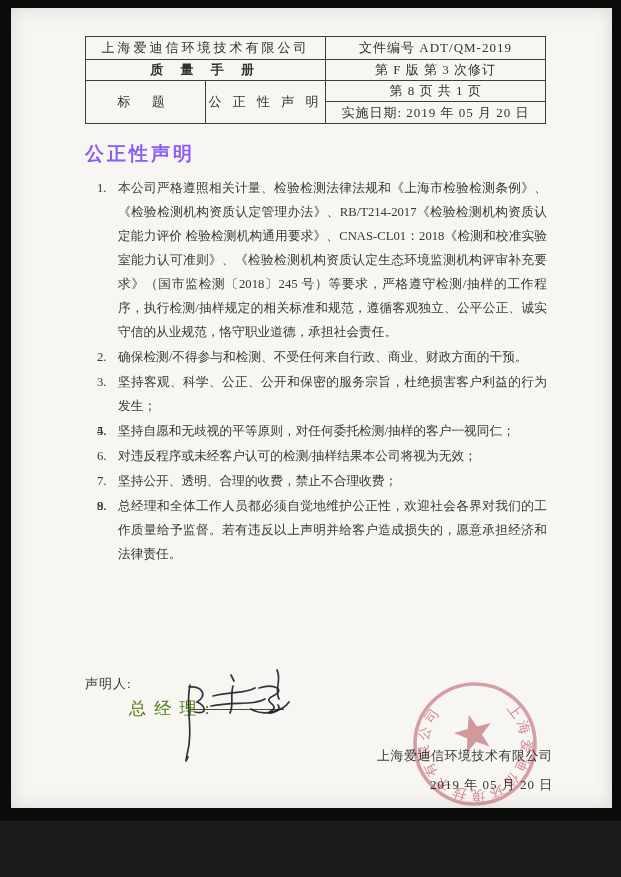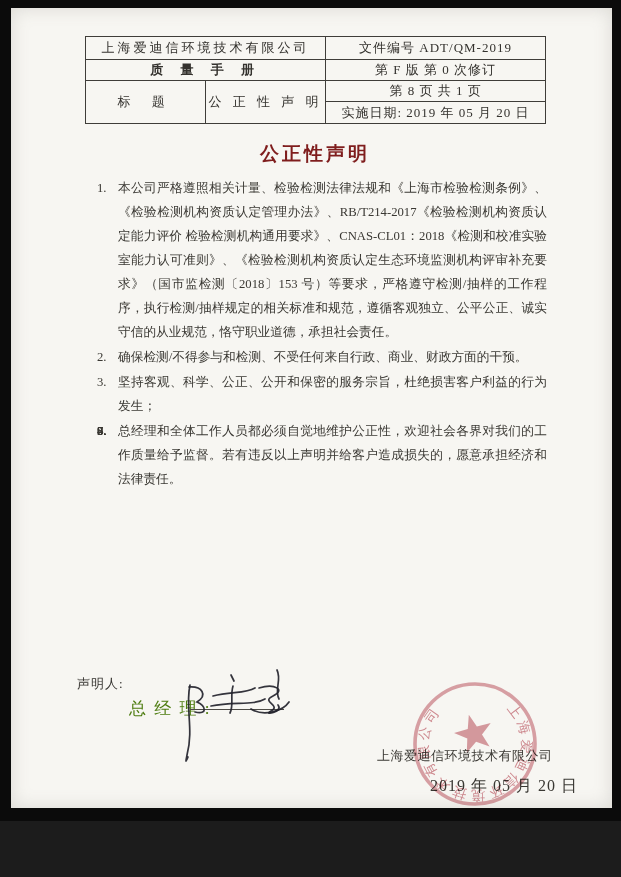--- a/index.html
+++ b/index.html
@@ -22,44 +22,44 @@
   .hdr .r3 td { height:21px; }
   .hdr .r4 td { height:22px; }
   .c-company { letter-spacing:3px; }
   .c-manual  { font-weight:bold; letter-spacing:7px; }
   .c-titlelab{ letter-spacing:9px; }
   .c-titleval{ letter-spacing:4px;margin-top:22px; }
   .c-right   { letter-spacing:1px;margin-top:28px; }
 
   
   .doc-title { position:absolute; left:74px; top:133px; width:460px;
-               text-align:center; font-size:19px; font-weight:bold;
-               letter-spacing:3px; color:#7f1d1d; }
+               font-size:19px; font-weight:bold;
+               letter-spacing:3px; color:#8b5cf6; }
 
   
   .list { position:absolute; left:84px; top:168px; width:452px; color:#3a3833; }
   .li  { position:relative; padding-left:23px; text-align:justify;
          font-size:12.7px; line-height:24px; margin-bottom:1px; }
   .li .num { position:absolute; left:2px; top:0; }
 
   
-  .lab-declarant { position:absolute; left:66px; top:667px; font-size:13px;
+  .lab-declarant { position:absolute; left:74px; top:667px; font-size:13px;
                    letter-spacing:1px; color:#35332f; }
   .lab-gm { position:absolute; left:74px; top:689px; font-size:17px;
             letter-spacing:2px; color:#4d7c0f;margin-left:44px; }
   .sig-line { position:absolute; left:179px; top:701px; width:94px; height:1.3px;
               background:#4c4a45; }
   .sig-svg { position:absolute; left:124px; top:657px; }
   .sig-svg path { fill:none; stroke:#23232c; stroke-width:1.7;
                   stroke-linecap:round; opacity:.92; }
 
   
   .foot-company { position:absolute; left:366px; top:739px; font-size:13px;
                   letter-spacing:.5px; color:#3a3833; white-space:nowrap; }
-  .foot-date { position:absolute; left:419px; top:768px; font-size:16px;
+  .foot-date { position:absolute; left:419px; top:768px; font-size:13px;
                letter-spacing:1px; color:#3a3833; white-space:nowrap; }
 
   
   .stamp { position:absolute; left:394px; top:666px; mix-blend-mode:multiply; }
   .stamp-ring { fill:none; stroke:#c4626e; stroke-width:3.6; opacity:.58; }
   .stamp-star { fill:#c4626e; opacity:.62; }
   .stamp-text { font-family:"Liberation Serif","DejaVu Serif",serif;
                 font-size:13.5px; letter-spacing:3.5px; fill:#c4626e; opacity:.72; }
 </style>
 </head>
@@ -69,59 +69,62 @@
   <div class="page">
 
     <table class="hdr">
       <tbody>
           <tr class="r1">
         <td colspan="2" style="width:240px" class="c-company">上海爱迪信环境技术有限公司</td>
         <td style="width:220px" class="c-right">文件编号  ADT/QM-2019</td>
       </tr>
       <tr class="r2">
         <td colspan="2" class="c-manual">质 量 手 册</td>
-        <td class="c-right">第 F 版   第 0 次修订</td>
+        <td class="c-right">第 F 版   第 3 次修订</td>
       </tr>
       <tr class="r3">
         <td rowspan="2" style="width:58px" class="c-titlelab">标 题</td>
         <td rowspan="2" style="width:182px" class="c-titleval">公 正 性 声 明</td>
         <td class="c-right">第 8 页  共 1 页</td>
       </tr>
       <tr class="r4">
         <td class="c-right">实施日期: 2019 年 05 月 20 日</td>
       </tr>
     </tbody>
       </table>
 
     <div class="doc-title">公正性声明</div>
 
     <div class="list">
       <div class="li">
         <span class="num">1.</span>
-        <span class="txt">本公司严格遵照相关计量、检验检测法律法规和《上海市检验检测条例》、《检验检测机构资质认定管理办法》、RB/T214-2017《检验检测机构资质认定能力评价 检验检测机构通用要求》、CNAS-CL01：2018《检测和校准实验室能力认可准则》、《检验检测机构资质认定生态环境监测机构评审补充要求》（国市监检测〔2018〕153 号）等要求，严格遵守检测/抽样的工作程序，执行检测/抽样规定的相关标准和规范，遵循客观独立、公平公正、诚实守信的从业规范，恪守职业道德，承担社会责任。</span>
+        <span class="txt">本公司严格遵照相关计量、检验检测法律法规和《上海市检验检测条例》、《检验检测机构资质认定管理办法》、RB/T214-2017《检验检测机构资质认定能力评价 检验检测机构通用要求》、CNAS-CL01：2018《检测和校准实验室能力认可准则》、《检验检测机构资质认定生态环境监测机构评审补充要求》（国市监检测〔2018〕245 号）等要求，严格遵守检测/抽样的工作程序，执行检测/抽样规定的相关标准和规范，遵循客观独立、公平公正、诚实守信的从业规范，恪守职业道德，承担社会责任。</span>
       </div>
       <div class="li">
         <span class="num">2.</span>
         <span class="txt">确保检测/不得参与和检测、不受任何来自行政、商业、财政方面的干预。</span>
       </div>
       <div class="li">
         <span class="num">3.</span>
         <span class="txt">坚持客观、科学、公正、公开和保密的服务宗旨，杜绝损害客户利益的行为发生；</span>
       </div>
       <div class="li">
         <span class="num">4.</span>
       </div>
       <div class="li">
         <span class="num">5.</span>
+        <span class="txt">坚持自愿和无歧视的平等原则，对任何委托检测/抽样的客户一视同仁；</span>
       </div>
       <div class="li">
         <span class="num">6.</span>
+        <span class="txt">对违反程序或未经客户认可的检测/抽样结果本公司将视为无效；</span>
       </div>
       <div class="li">
         <span class="num">7.</span>
+        <span class="txt">坚持公开、透明、合理的收费，禁止不合理收费；</span>
       </div>
       <div class="li">
         <span class="num">8.</span>
       </div>
       <div class="li">
         <span class="num">9.</span>
         <span class="txt">总经理和全体工作人员都必须自觉地维护公正性，欢迎社会各界对我们的工作质量给予监督。若有违反以上声明并给客户造成损失的，愿意承担经济和法律责任。</span>
       </div>
     </div>
 

